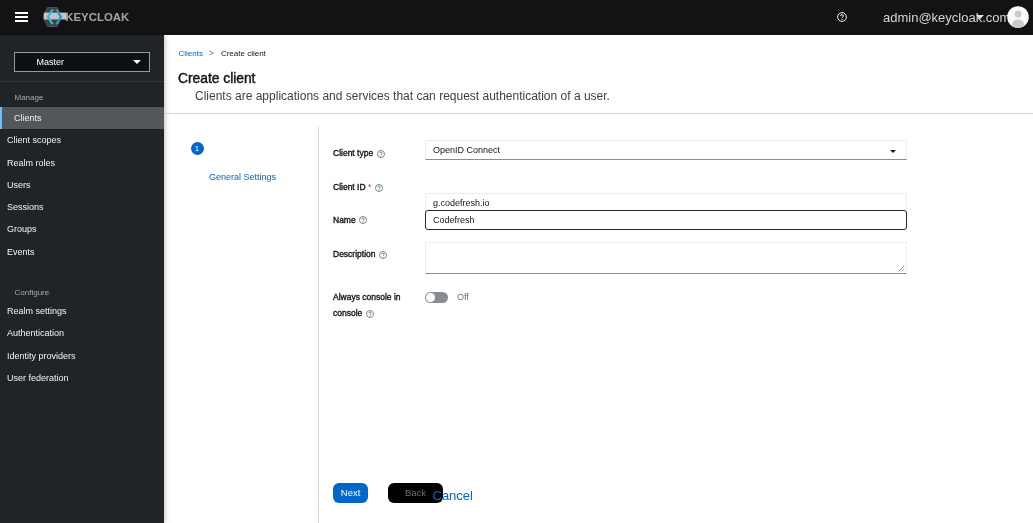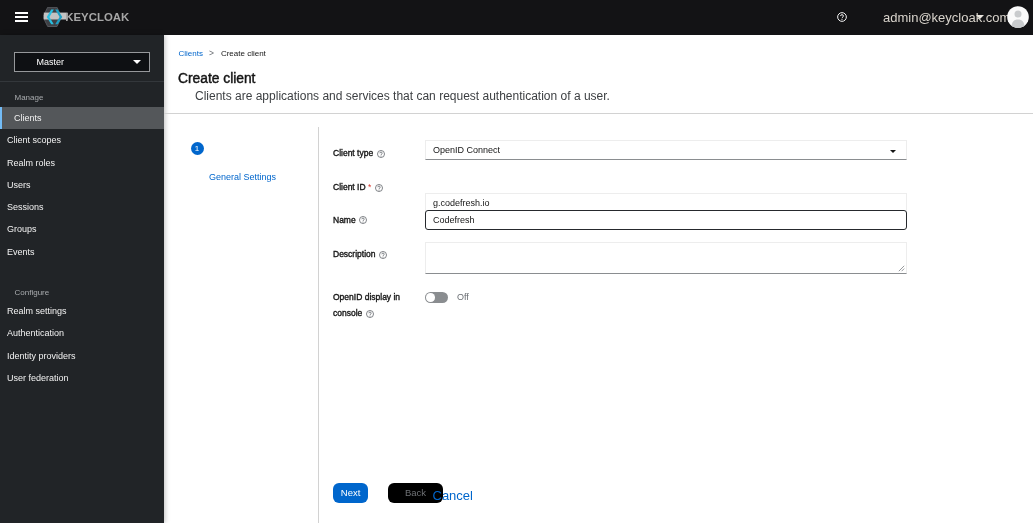--- a/index.html
+++ b/index.html
@@ -161,21 +161,21 @@
       <circle cx="5" cy="5" r="4.4" fill="none" stroke="#62666b" stroke-width="1"></circle>
       <path d="M3.55 4.05 a1.45 1.45 0 0 1 2.9 0 c0 1.1-1.45 1.1-1.45 2.25" fill="none" stroke="#62666b" stroke-width="1"></path>
       <circle cx="5" cy="7.55" r="0.65" fill="#62666b"></circle>
     </svg></div>
 <div class="ctrl inbrd" style="top:242px; height:31.5px;">
   <svg style="position:absolute;right:1px;bottom:1px" width="7" height="7" viewBox="0 0 7 7">
       <path d="M6.2 0.8 L0.8 6.2 M6.2 3.6 L3.6 6.2" stroke="#8a8d90" stroke-width="0.9" fill="none"></path>
     </svg>
 </div>
 
-<div class="flabel" style="top:291.5px">OpenID display in</div>
+<div class="flabel" style="top:291.5px">Always console in</div>
 <div class="flabel" style="top:308px">console<svg class="qico" width="8" height="8" viewBox="0 0 10 10">
       <circle cx="5" cy="5" r="4.4" fill="none" stroke="#62666b" stroke-width="1"></circle>
       <path d="M3.55 4.05 a1.45 1.45 0 0 1 2.9 0 c0 1.1-1.45 1.1-1.45 2.25" fill="none" stroke="#62666b" stroke-width="1"></path>
       <circle cx="5" cy="7.55" r="0.65" fill="#62666b"></circle>
     </svg></div>
 <div id="toggle">
     <div id="knob"></div>
   </div>
 <div id="offtxt">Off</div>
 

